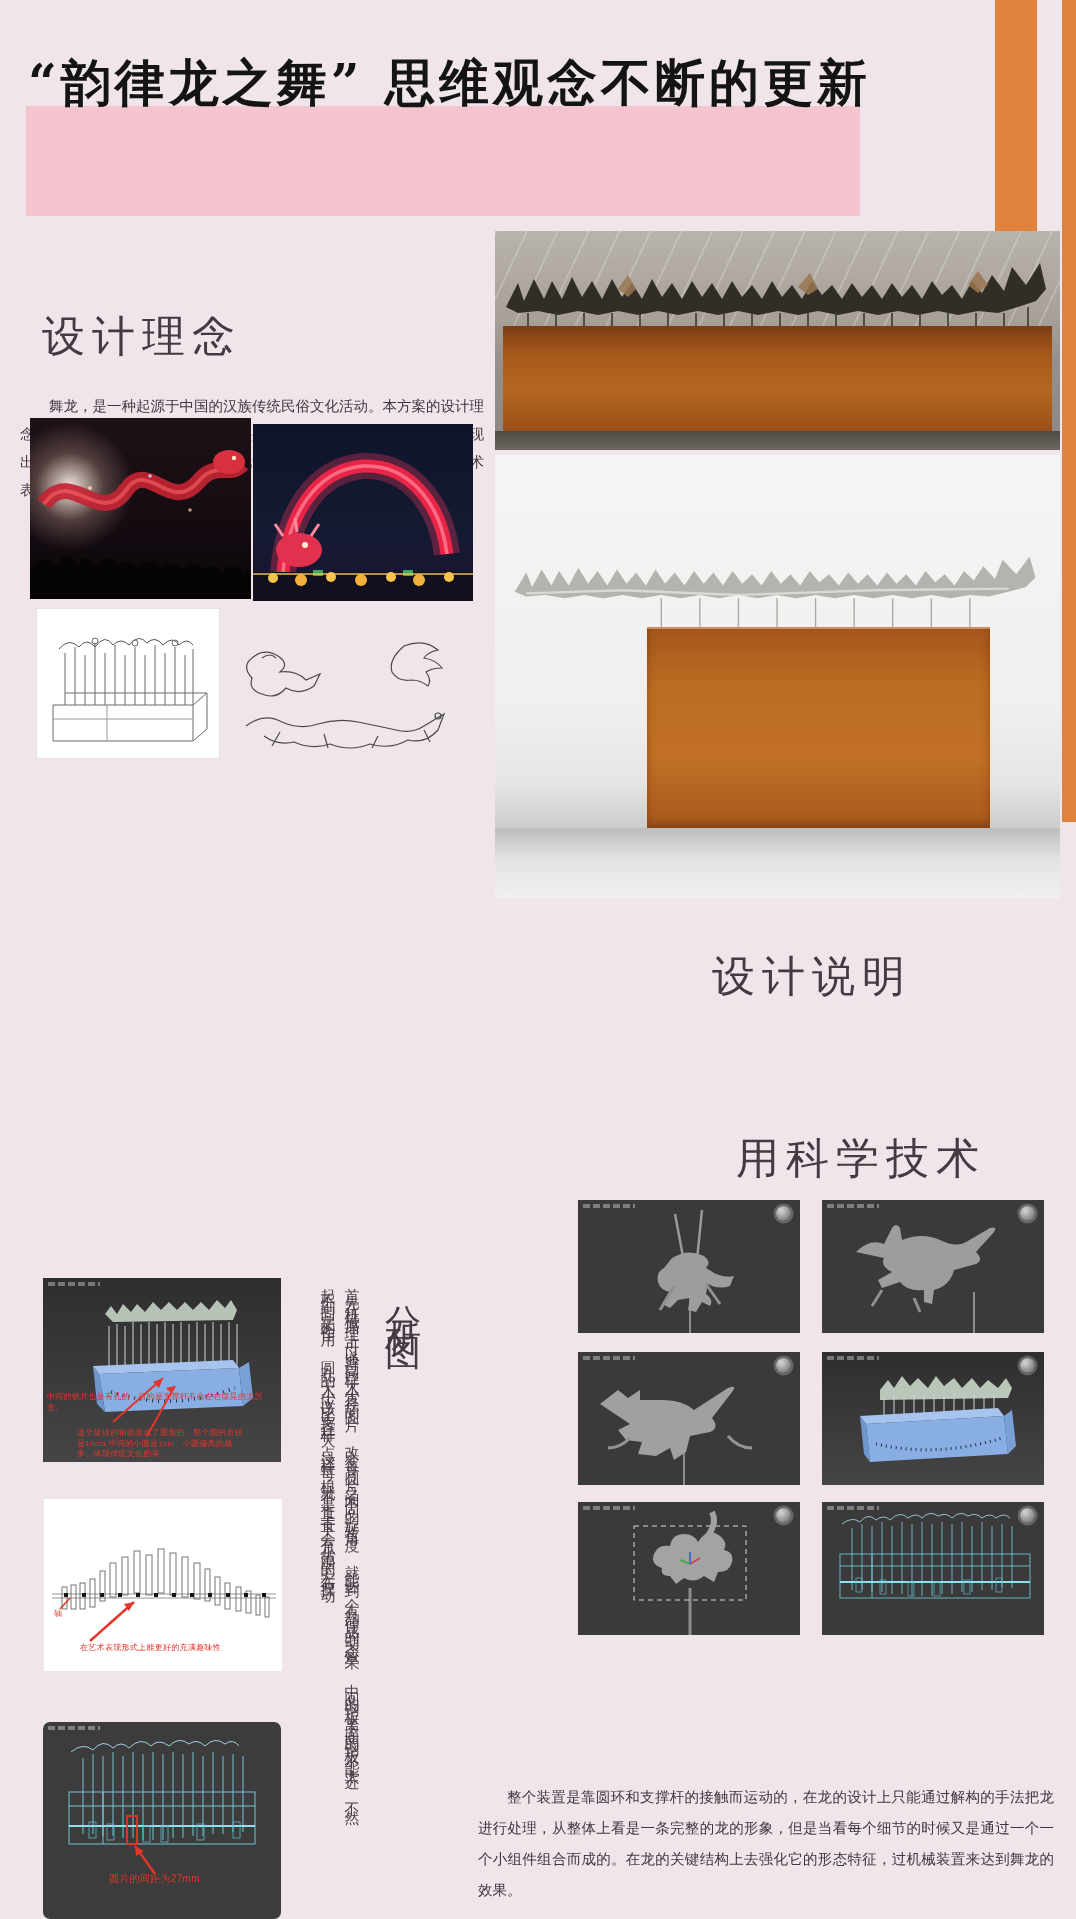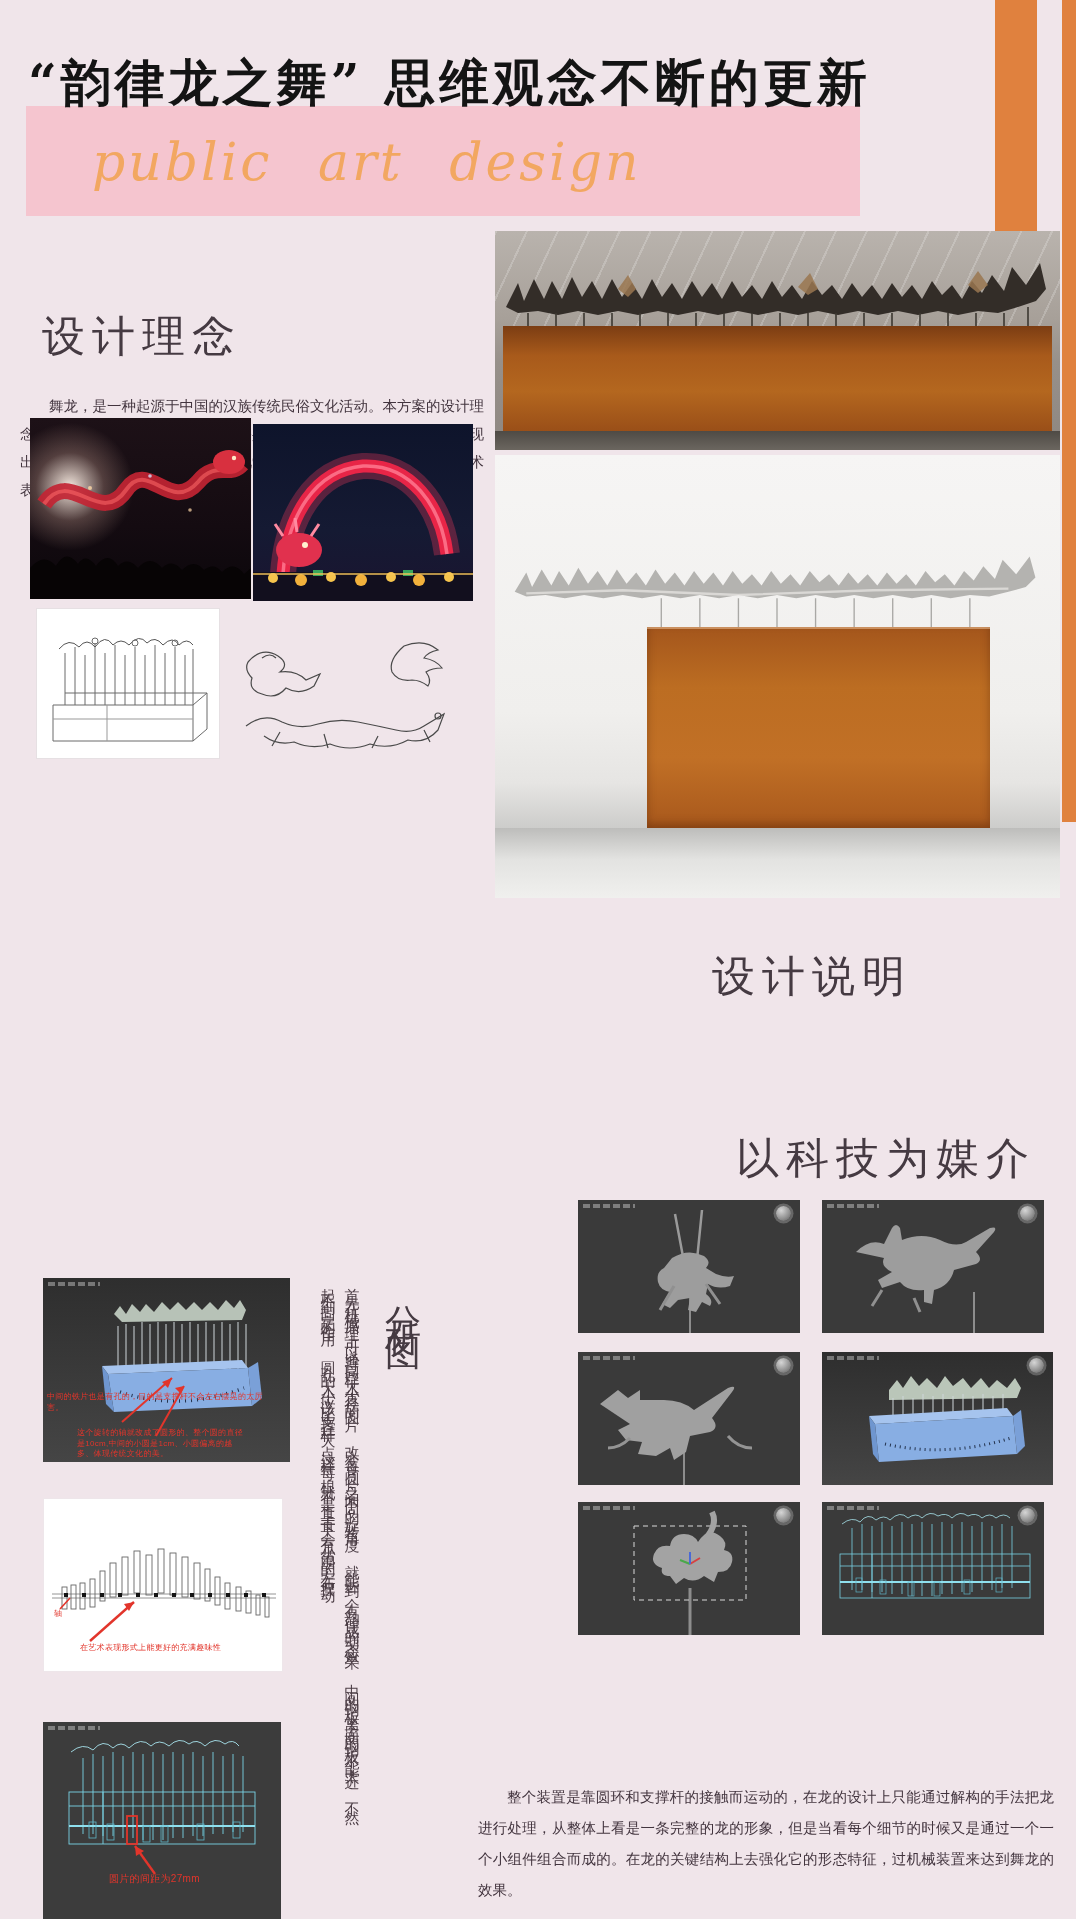--- a/index.html
+++ b/index.html
@@ -52,47 +52,46 @@
   .photo2{left:495px;top:455px;width:565px;height:443px;
           background:linear-gradient(180deg,#f6f5f4 0%,#f0efed 58%,#e6e5e3 74%,#cdcdcb 84%,#c0c0be 92%,#d8d8d6 100%);}
   .box2{left:152px;top:172px;width:343px;height:201px;
         background:linear-gradient(180deg,#a4561c 0%,#bc6d22 30%,#c17026 65%,#a8581c 100%);
         box-shadow:inset 0 2px 0 rgba(255,220,180,.45), inset 0 -4px 8px rgba(60,20,0,.35);}
   .floor2{left:0;top:373px;width:565px;height:70px;
           background:linear-gradient(180deg,#bdbdbb 0%,#e3e3e1 45%,#f0f0ee 100%);}
 
   
   .vp{background:#3a3a3a;overflow:hidden;}
-  .vp-grad{background:linear-gradient(180deg,#2e2e2e 0%,#454545 100%);padding-left:9px;}
+  .vp-grad{background:linear-gradient(180deg,#2e2e2e 0%,#454545 100%);}
   .vp-tag{position:absolute;left:5px;top:4px;width:52px;height:4px;
           background:repeating-linear-gradient(90deg,rgba(255,255,255,.35) 0 7px,rgba(255,255,255,0) 7px 10px);}
   .vp-ball{position:absolute;right:9px;top:6px;width:15px;height:15px;border-radius:50%;
            background:radial-gradient(circle at 35% 30%,#d6d6d6,#8e8e8e 60%,#585858 100%);
            box-shadow:0 0 0 2.5px rgba(190,190,190,.35);}
   .amodel1{left:43px;top:1278px;width:238px;height:184px;}
   .amodel2{left:43px;top:1498px;width:238px;height:172px;background:#ffffff;border:1px solid #eee6ea;}
-  .amodel3{left:43px;top:1722px;width:238px;height:197px;background:#3c3c3c;}
+  .amodel3{left:43px;top:1722px;width:238px;height:197px;background:#3c3c3c;border-radius:7px;}
   .pc{width:222px;height:133px;}
   .p1{left:578px;top:1200px;} .p2{left:822px;top:1200px;}
   .p3{left:578px;top:1352px;} .p4{left:822px;top:1352px;}
   .p5{left:578px;top:1502px;} .p6{left:822px;top:1502px;}
 
   .rednote{position:absolute;color:#e2352b;font-size:8px;line-height:10.5px;letter-spacing:.3px;}
   svg{display:block;}
 </style>
 </head>
 <body>
 
 <div id="poster">
 
   <div class="abs banner"></div>
   <div class="abs bar-a"></div>
   <div class="abs bar-b"></div>
   <div class="abs title-cn">“韵律龙之舞”  思维观念不断的更新</div>
-  <div class="abs title-en">public art design</div>
 
   <div class="abs h1 h-concept">设计理念</div>
   <div class="abs para p-concept">舞龙，是一种起源于中国的汉族传统民俗文化活动。本方案的设计理念是通过传统民俗文化与现代动态公共艺术相结合，从另外一个角度呈现出龙的精、气、神、韵。给观众在视觉上带来不一样的视觉审美，在艺术表现形式上能更好的充满趣味性。</div>
 
   <div class="abs ph photoA">
     <svg width="221" height="181" viewBox="0 0 221 181">
       <path d="M14,86 C40,48 70,110 96,72 C118,40 140,96 168,64 C186,42 200,60 212,46" stroke="#c22433" stroke-width="16" fill="none" opacity="0.92"></path>
       <path d="M14,86 C40,48 70,110 96,72 C118,40 140,96 168,64 C186,42 200,60 212,46" stroke="#ff6a6a" stroke-width="4" fill="none" opacity="0.55"></path>
       <ellipse cx="199" cy="44" rx="16" ry="12" fill="#d8303f"></ellipse>
       <circle cx="204" cy="40" r="2.2" fill="#ffe9c8"></circle>
@@ -168,21 +167,21 @@
       <path d="M8,66 L20,42 26,60 36,38 46,58 54,40 64,58 74,36 84,56 94,40 104,58 114,38 124,56 134,42 144,58 154,38 164,56 174,42 184,58 194,40 204,56 214,42 224,58 234,40 244,56 254,44 264,58 274,40 284,56 294,44 304,58 314,40 324,54 334,44 344,58 354,42 364,56 374,44 384,58 394,42 404,56 414,44 424,58 434,40 444,54 454,44 464,58 474,40 484,52 494,34 506,50 514,26 528,44 542,22 548,48 538,60 520,66 500,72 480,70 460,74 440,70 420,74 400,70 380,74 360,70 340,74 320,70 300,74 280,70 260,74 240,70 220,74 200,70 180,74 160,70 140,74 120,70 100,74 80,70 60,74 40,70 20,72 Z" fill="#b4b3b0"></path>
       <path d="M20,68 L120,64 240,70 380,64 520,62" stroke="#e9e8e5" stroke-width="3" fill="none" opacity=".7"></path>
       <path d="M160,74 V118 M200,74 V118 M240,74 V118 M280,74 V118 M320,74 V118 M360,74 V118 M400,74 V118 M440,74 V118 M480,74 V118" stroke="#a9a8a5" stroke-width="1.4"></path>
     </svg>
     <div class="abs box2"></div>
     <div class="abs floor2"></div>
   </div>
 
   <div class="abs h1 h-desc">设计说明</div>
 
-  <div class="abs h1 h-process">以科技为媒介</div>
+  <div class="abs h1 h-process">用科学技术</div>
 
   <div class="abs ph vp vp-grad amodel1">
     <div class="vp-tag"></div>
     <svg width="238" height="184" viewBox="0 0 238 184">
       <path d="M62,36 l6,-8 6,8 6,-10 8,8 6,-8 8,8 8,-10 8,8 8,-8 8,8 8,-8 8,8 8,-8 8,8 8,-10 8,8 6,-8 6,10 -4,10 -120,2 z" fill="#c2cec2" opacity=".92"></path>
       <path d="M66,48 V94 M74,46 V92 M82,48 V92 M90,44 V92 M98,46 V92 M106,44 V90 M114,46 V90 M122,44 V90 M130,46 V88 M138,44 V88 M146,46 V88 M154,44 V88 M162,46 V90 M170,44 V90 M178,46 V92 M186,44 V92 M194,46 V94" stroke="#cfd6da" stroke-width="1"></path>
       <polygon points="56,96 196,90 190,82 50,88" fill="#a6c4ee"></polygon>
       <polygon points="56,96 196,90 200,128 62,134" fill="#88aee3"></polygon>
       <polygon points="50,88 56,96 62,134 54,126" fill="#6f96cf"></polygon>
       <polygon points="196,90 206,84 210,120 200,128" fill="#7aa0d8"></polygon>

